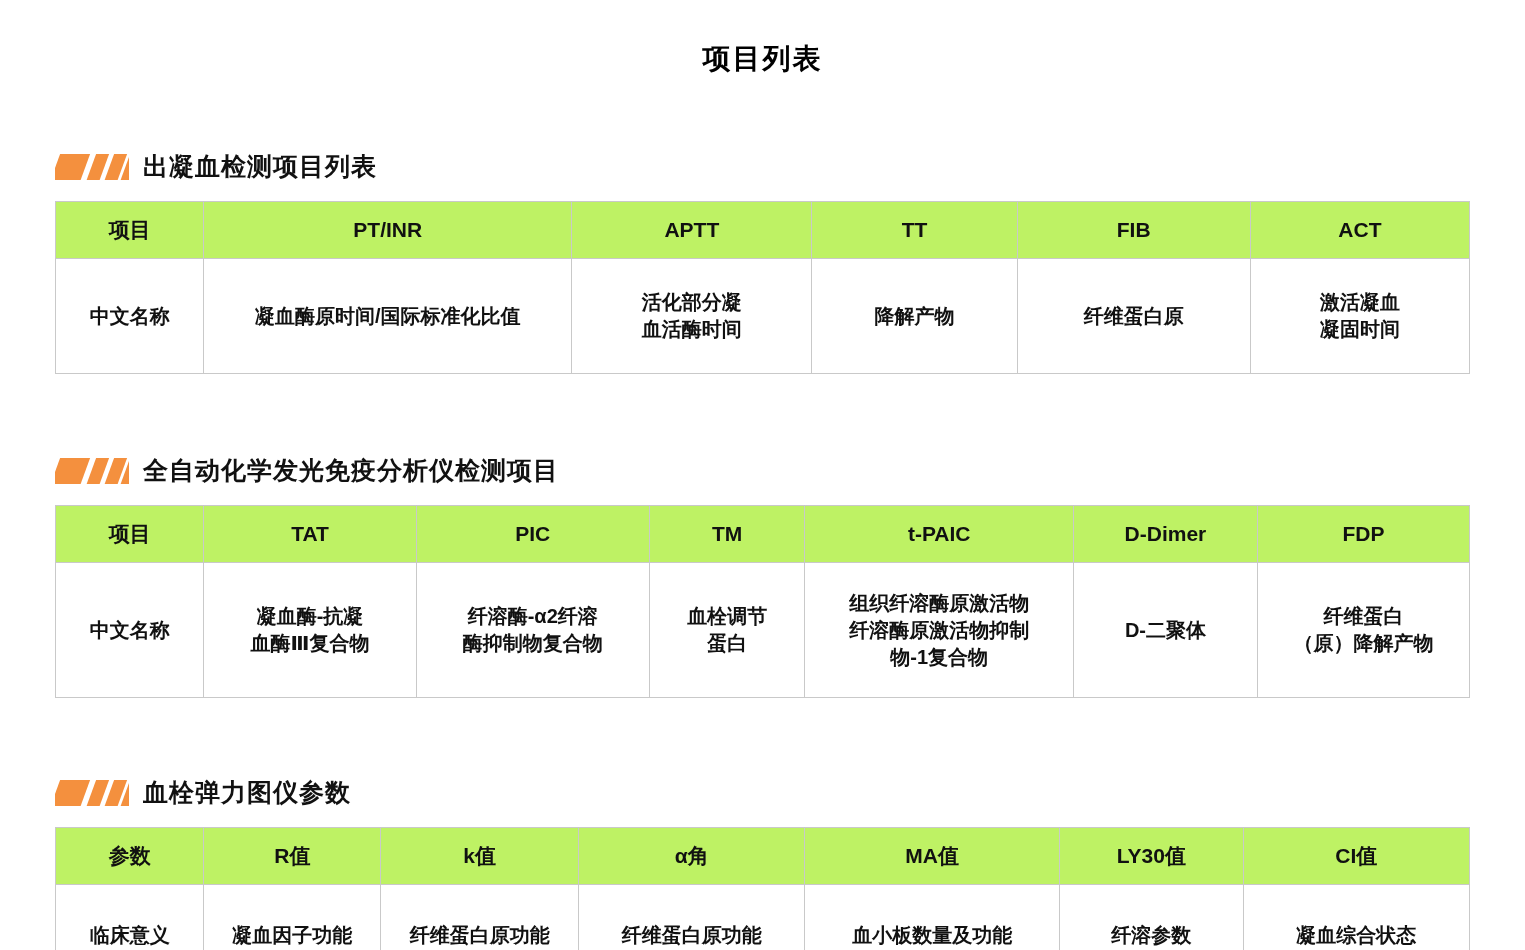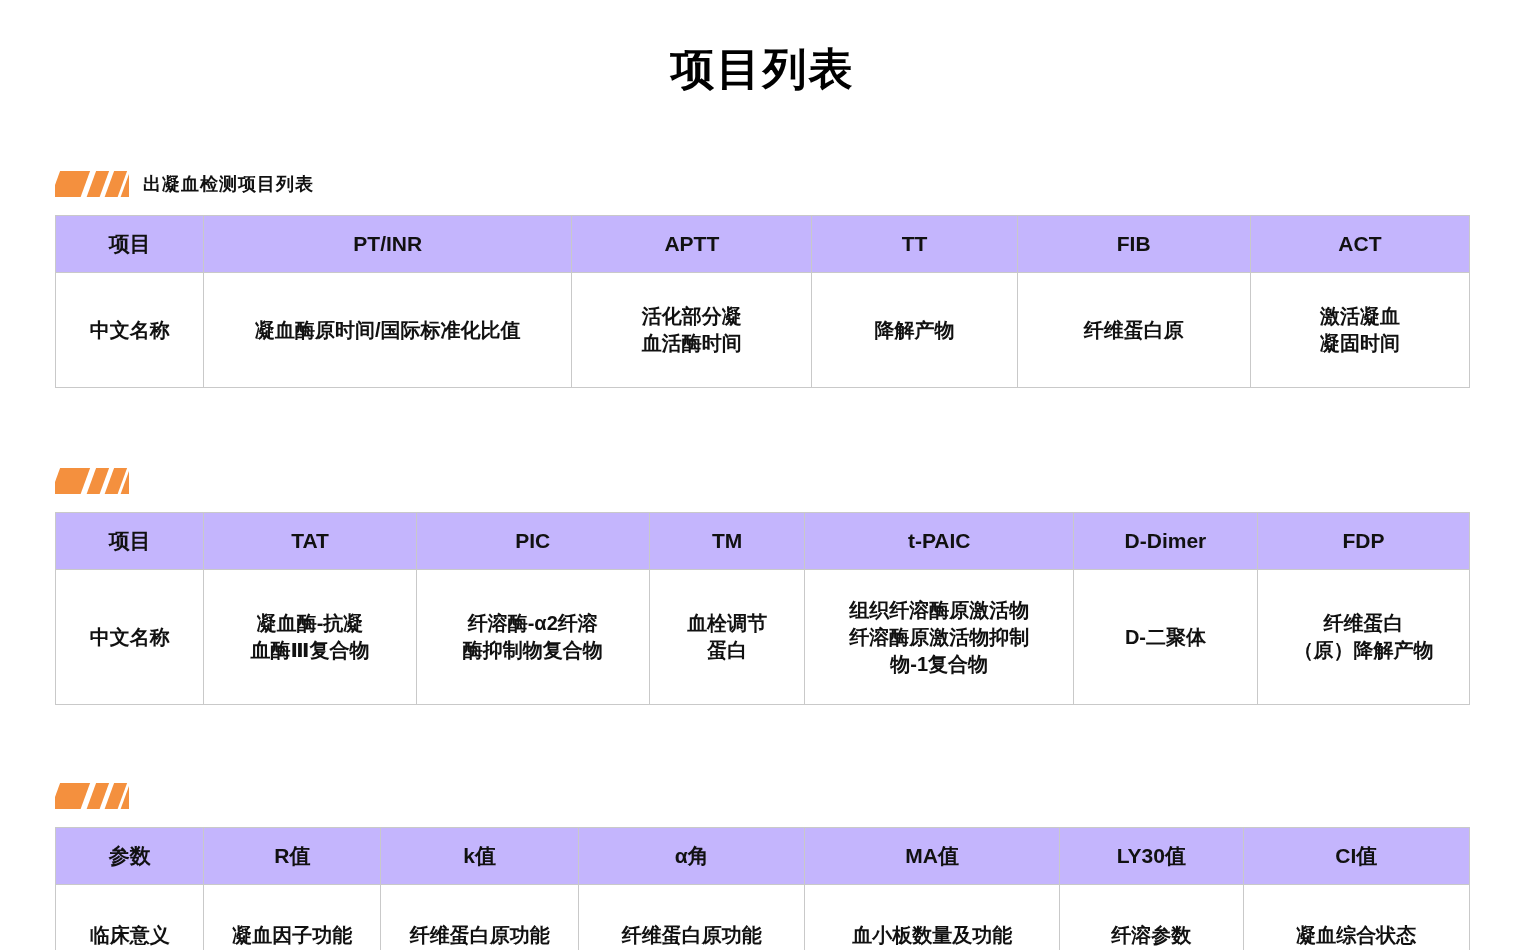--- a/index.html
+++ b/index.html
@@ -15,21 +15,21 @@
     overflow: hidden;
   }
   .page {
     position: relative;
     width: 1525px;
     height: 950px;
     box-sizing: border-box;
   }
   .page-title {
     text-align: center;
-    font-size: 44px;
+    font-size: 28px;
     font-weight: bold;
     letter-spacing: 2px;
     margin: 40px 0 0 0;
     color: #000;
   }
   .section {
     margin: 0 55px;
   }
   .section-1 { margin-top: 72px; }
   .section-2 { margin-top: 80px; }
@@ -55,40 +55,40 @@
     width: 13px;
     height: 36px;
     background: #F4903E;
     transform: skewX(-20deg);
   }
   .slashes i:nth-child(1) { left: 0px; width: 30px; }
   .slashes i:nth-child(2) { left: 36px; }
   .slashes i:nth-child(3) { left: 54px; }
   .slashes i:nth-child(4) { left: 70px; }
   .section-title {
-    font-size: 18px;
+    font-size: 25px;
     font-weight: bold;
     color: #111;
     letter-spacing: 1px;
   }
 
   table.grid {
     border-collapse: collapse;
     width: 100%;
     table-layout: fixed;
   }
   table.grid th, table.grid td {
     border: 1px solid #c9c9c9;
     text-align: center;
     vertical-align: middle;
     font-weight: bold;
     color: #111;
   }
   table.grid thead th {
-    background: #c4b5fd;
+    background: #bef264;
     font-size: 21px;
     height: 48px;
     padding: 4px 6px;
   }
   table.grid tbody td {
     background: #ffffff;
     font-size: 20px;
     padding: 14px 8px;
     line-height: 1.35;
   }
@@ -151,20 +151,21 @@
   </div>
 
   <div class="section section-2">
     <div class="section-head">
       <span class="slashes">
         <i></i>
           <i></i>
           <i></i>
           <i></i>
       </span>
+      <span class="section-title">全自动化学发光免疫分析仪检测项目</span>
     </div>
     <table class="grid t2">
       <colgroup>
         <col style="width:10.5%">
           <col style="width:15%">
           <col style="width:16.5%">
           <col style="width:11%">
           <col style="width:19%">
           <col style="width:13%">
           <col style="width:15%">
@@ -195,20 +196,21 @@
   </div>
 
   <div class="section section-3">
     <div class="section-head">
       <span class="slashes">
         <i></i>
           <i></i>
           <i></i>
           <i></i>
       </span>
+      <span class="section-title">血栓弹力图仪参数</span>
     </div>
     <table class="grid t3">
       <colgroup>
         <col style="width:10.5%">
           <col style="width:12.5%">
           <col style="width:14%">
           <col style="width:16%">
           <col style="width:18%">
           <col style="width:13%">
           <col style="width:16%">

